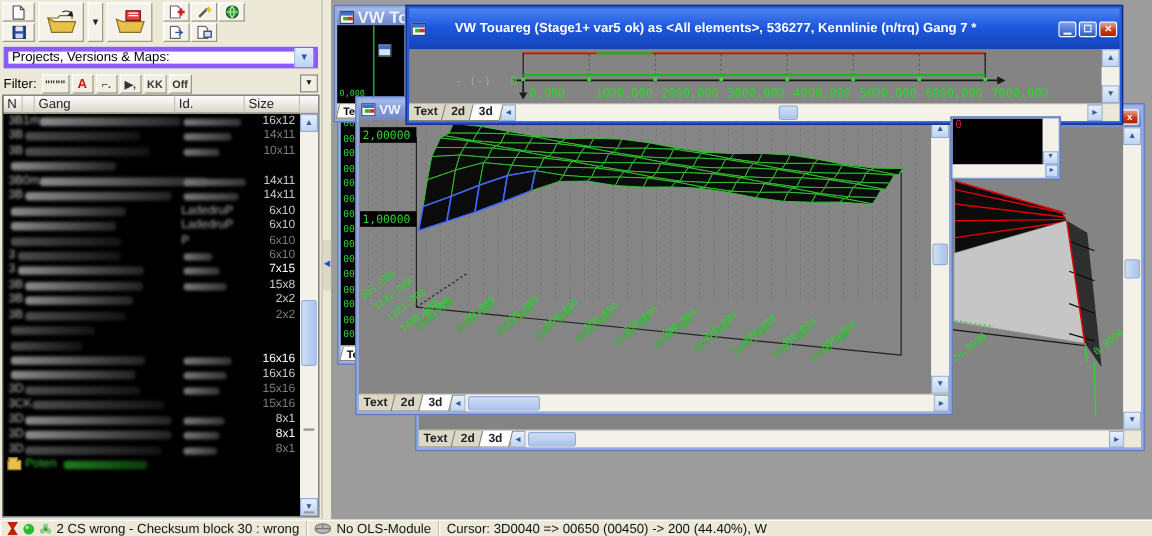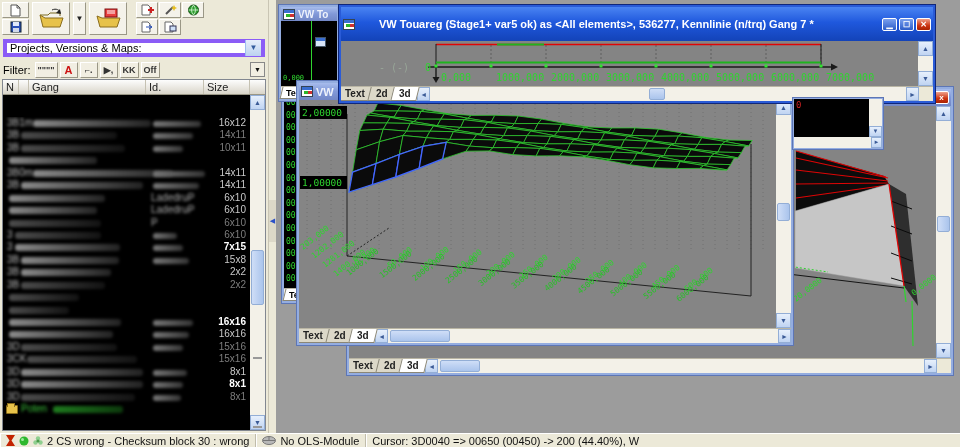--- a/index.html
+++ b/index.html
@@ -25,30 +25,30 @@
   #filter-row { height:21px; display:flex; align-items:center; gap:2px; padding:0 3px; }
   #filter-label { margin-right:2px; }
   .f-btn { height:16px; min-width:18px; padding:0 2px; background:#f1eee2; border:1px solid; border-color:#fff #9a9786 #9a9786 #fff; font-size:9px; font-weight:bold; text-align:center; line-height:14px; color:#333; }
   .f-red { color:#cc1111; font-size:11px; }
   #filter-more { margin-left:auto; width:15px; height:15px; background:#f1eee2; border:1px solid #888; font-size:7px; line-height:13px; text-align:center; color:#111; }
 
   #list { position:absolute; left:2px; top:79px; right:2px; bottom:2px; border:1px solid #828790; background:#000; }
   #list-header { height:15px; background:linear-gradient(#fdfdfd,#d9d5c9); display:flex; color:#222; border-bottom:1px solid #9a9786; }
   .lh-cell { padding:1px 3px; border-right:1px solid #c5c1b2; overflow:hidden; }
   #lh-n { width:16px; } #lh-sort { width:10px; } #lh-name { flex:1; } #lh-id { width:58px; } #lh-size { width:46px; } #lh-sp { width:15px; background:linear-gradient(#fdfdfd,#d9d5c9); border:0; }
-  #list-body { position:absolute; left:0; top:15px; right:15px; bottom:0; background:#000; overflow:hidden;margin-top:22px; }
+  #list-body { position:absolute; left:0; top:15px; right:15px; bottom:0; background:#000; overflow:hidden; }
   .lrow { position:relative; height:12.45px; }
   .lrow .sm { filter:blur(1.5px); }
   .lrow .pref { position:absolute; left:4px; top:0; color:#b9b9b9; font-size:10px; }
   .lrow .bar { position:absolute; top:3px; height:7px; background:linear-gradient(90deg,#8a8a8a,#4a4a4a 60%,#222); border-radius:3px; }
   .lrow .idt { position:absolute; left:148px; top:0; color:#adadad; font-size:10px; }
   .lrow .idb { position:absolute; left:150px; top:4px; height:6px; background:linear-gradient(90deg,#777,#333); border-radius:3px; }
   .lrow .size { position:absolute; right:4px; top:0; color:#c9c9c9; font-size:10px; }
   .lrow.dim .size { color:#7d7d7d; } .lrow.dim .bar { opacity:.55; }
-  .lrow.bold .size { color:#fff; font-weight:bold; }
+  .lrow.bold .size { color:#fff; font-weight:normal; }
   .lrow.sel { background:#fff; } .lrow.sel .bar { background:linear-gradient(90deg,#333,#888); } .lrow.sel .pref{ color:#444;} .lrow.sel .size { color:#555; }
   .lrow.folder .pref { color:#39c239; left:18px; }
   .lrow.folder .bar { background:linear-gradient(90deg,#1e7a1e,#0c380c); left:50px; }
   .fold-ic { position:absolute; left:3px; top:2px; width:12px; height:9px; background:#e7c24a; border:1px solid #8a6d1c; border-radius:1px; }
   .fold-ic:before { content:""; position:absolute; left:0; top:-3px; width:6px; height:3px; background:#e7c24a; border:1px solid #8a6d1c; border-bottom:0; }
   #list-scroll { position:absolute; right:0; top:15px; bottom:0; width:15px; background:#f0f0ea; display:flex; flex-direction:column; }
   .sb-btn { background:linear-gradient(#e7f0fc,#c0d4f2); border:1px solid #93aed6; color:#3a5a96; font-size:7px; text-align:center; flex:0 0 14px; line-height:13px; }
   .sb-track { flex:1; background:#f3f1e8; position:relative; }
   .sb-thumb { position:absolute; left:1px; right:1px; background:linear-gradient(90deg,#cfdef7,#aac4ec); border:1px solid #93aed6; border-radius:2px; }
   .sb-mark { position:absolute; left:3px; right:3px; height:2px; background:#fff; border:1px solid #999; }
@@ -405,21 +405,21 @@
           <div class="mini-tab"><span>Te</span></div>
           <div class="hs-track"></div>
         </div>
       </div>
     </div>
 
     <div class="win inactive" id="win-a1">
       <div class="frame">
         <div class="tbar">
           <span class="wicon"></span>
-          <span style="font-size:10px;">VW To</span>
+          <span style="font-size:14px;">VW To</span>
         </div>
         <div id="a1-content">
           <div id="a1-vline"></div>
           <div id="a1-miniwin"></div>
           <div id="a1-lbl">0,000</div>
         </div>
         <div class="mini-tabstrip">
           <div class="mini-tab"><span>Te</span></div>
           <div class="hs-track"></div>
         </div>

